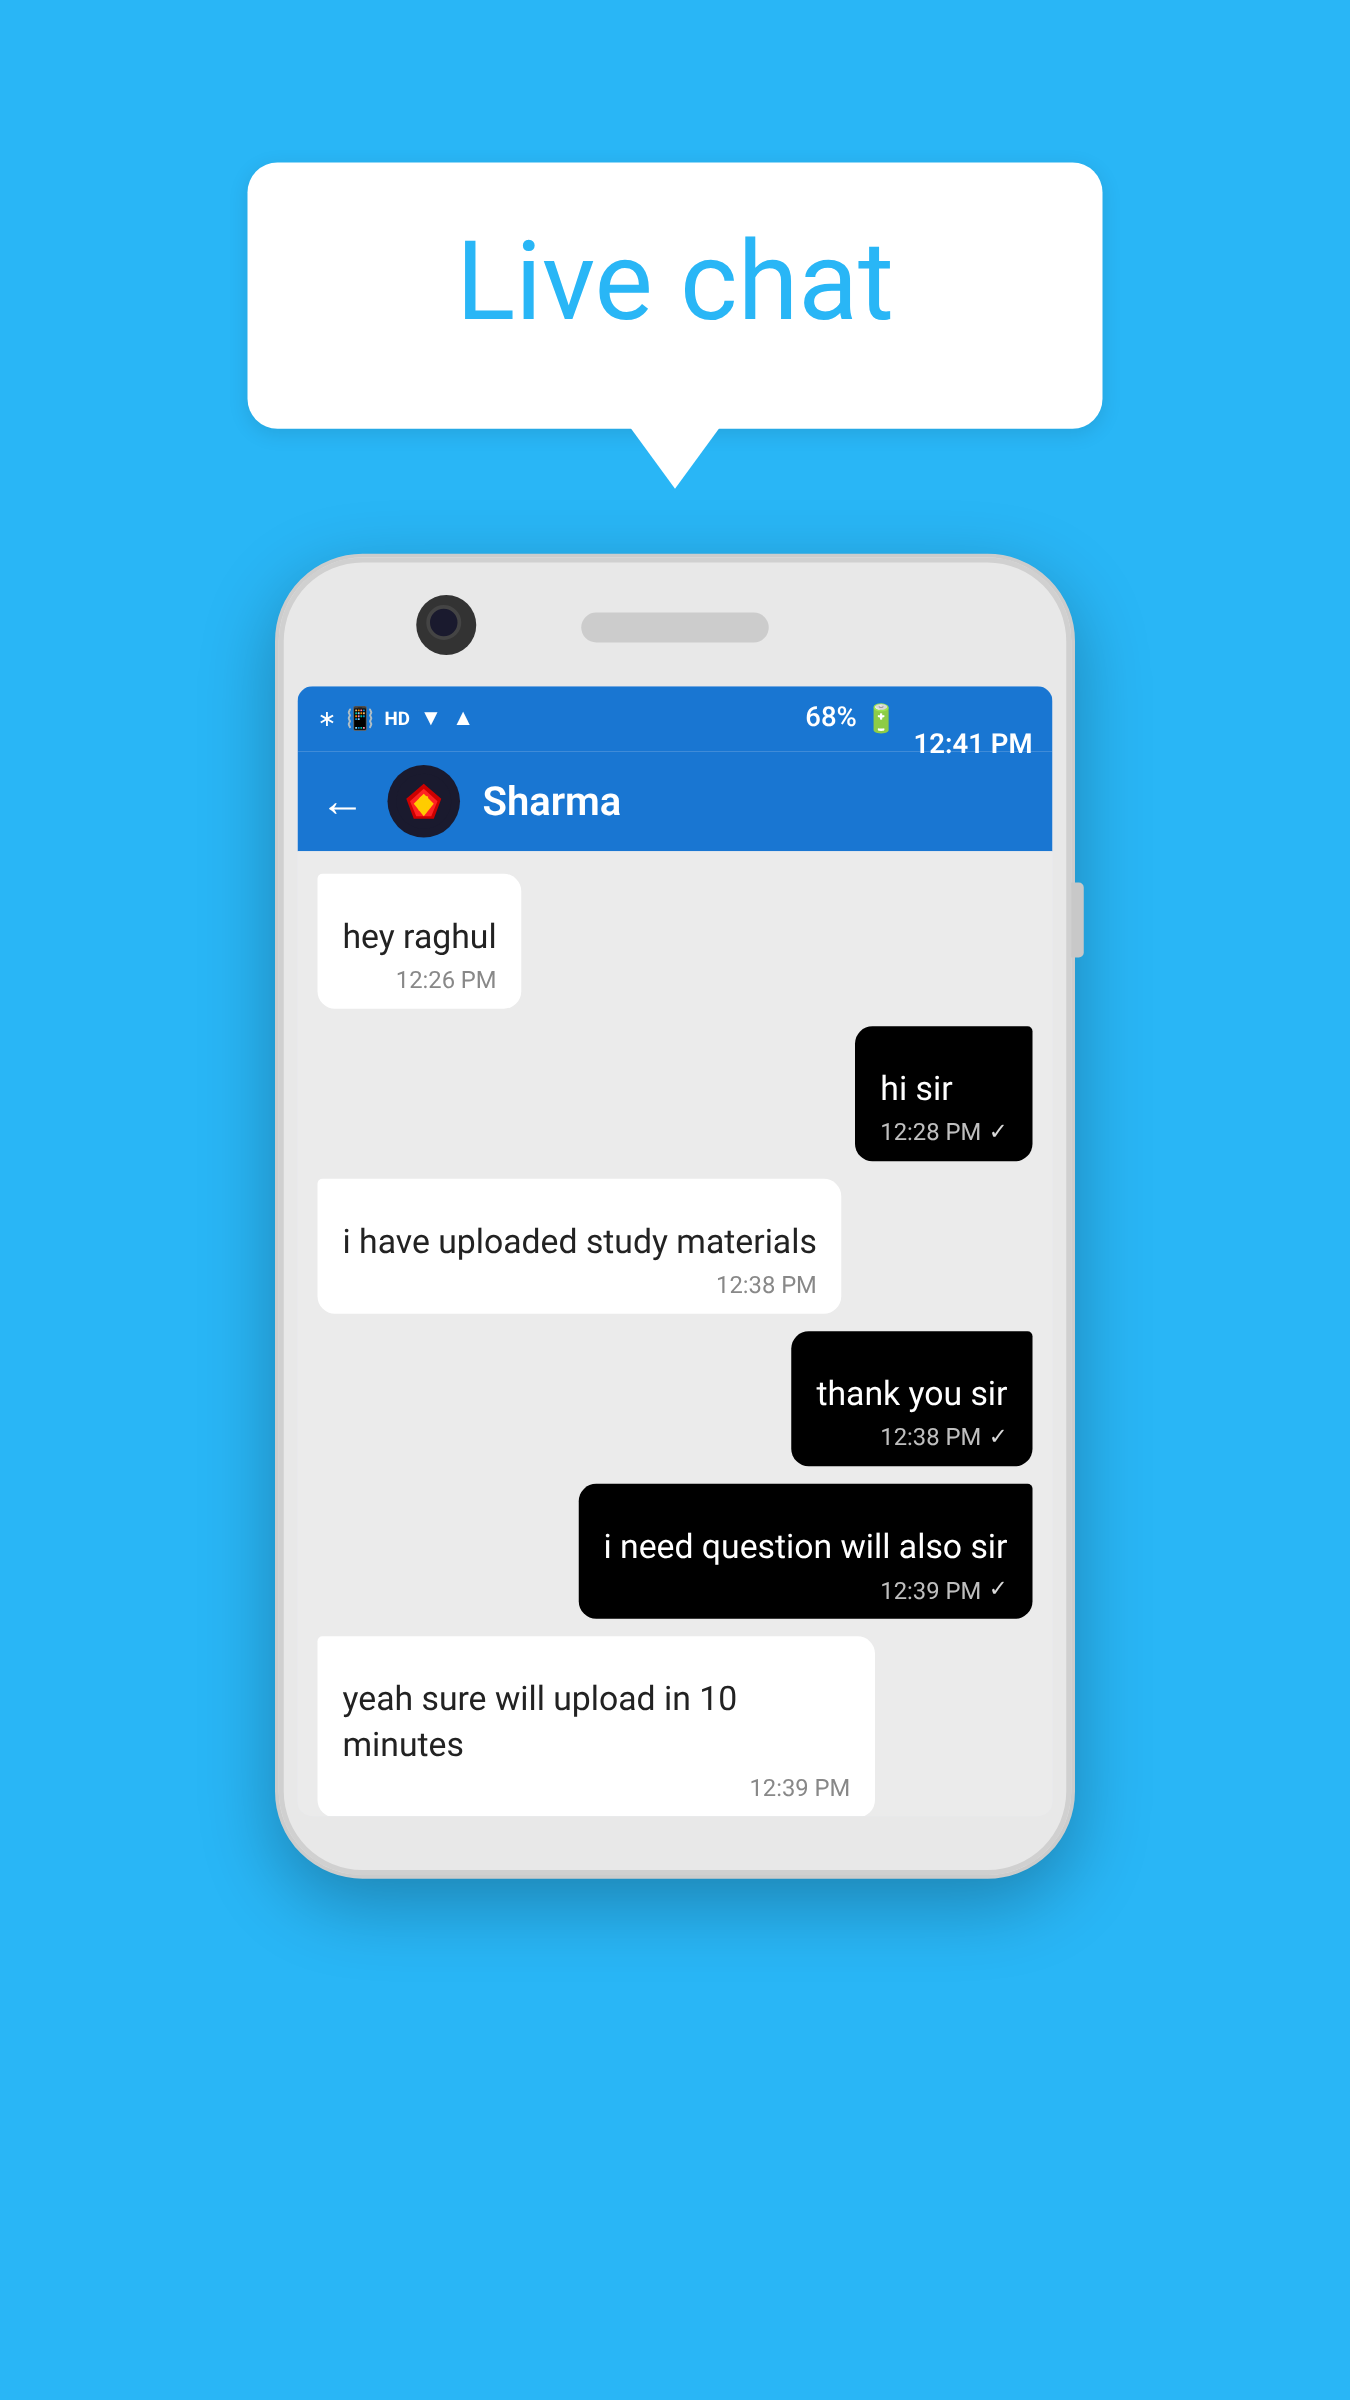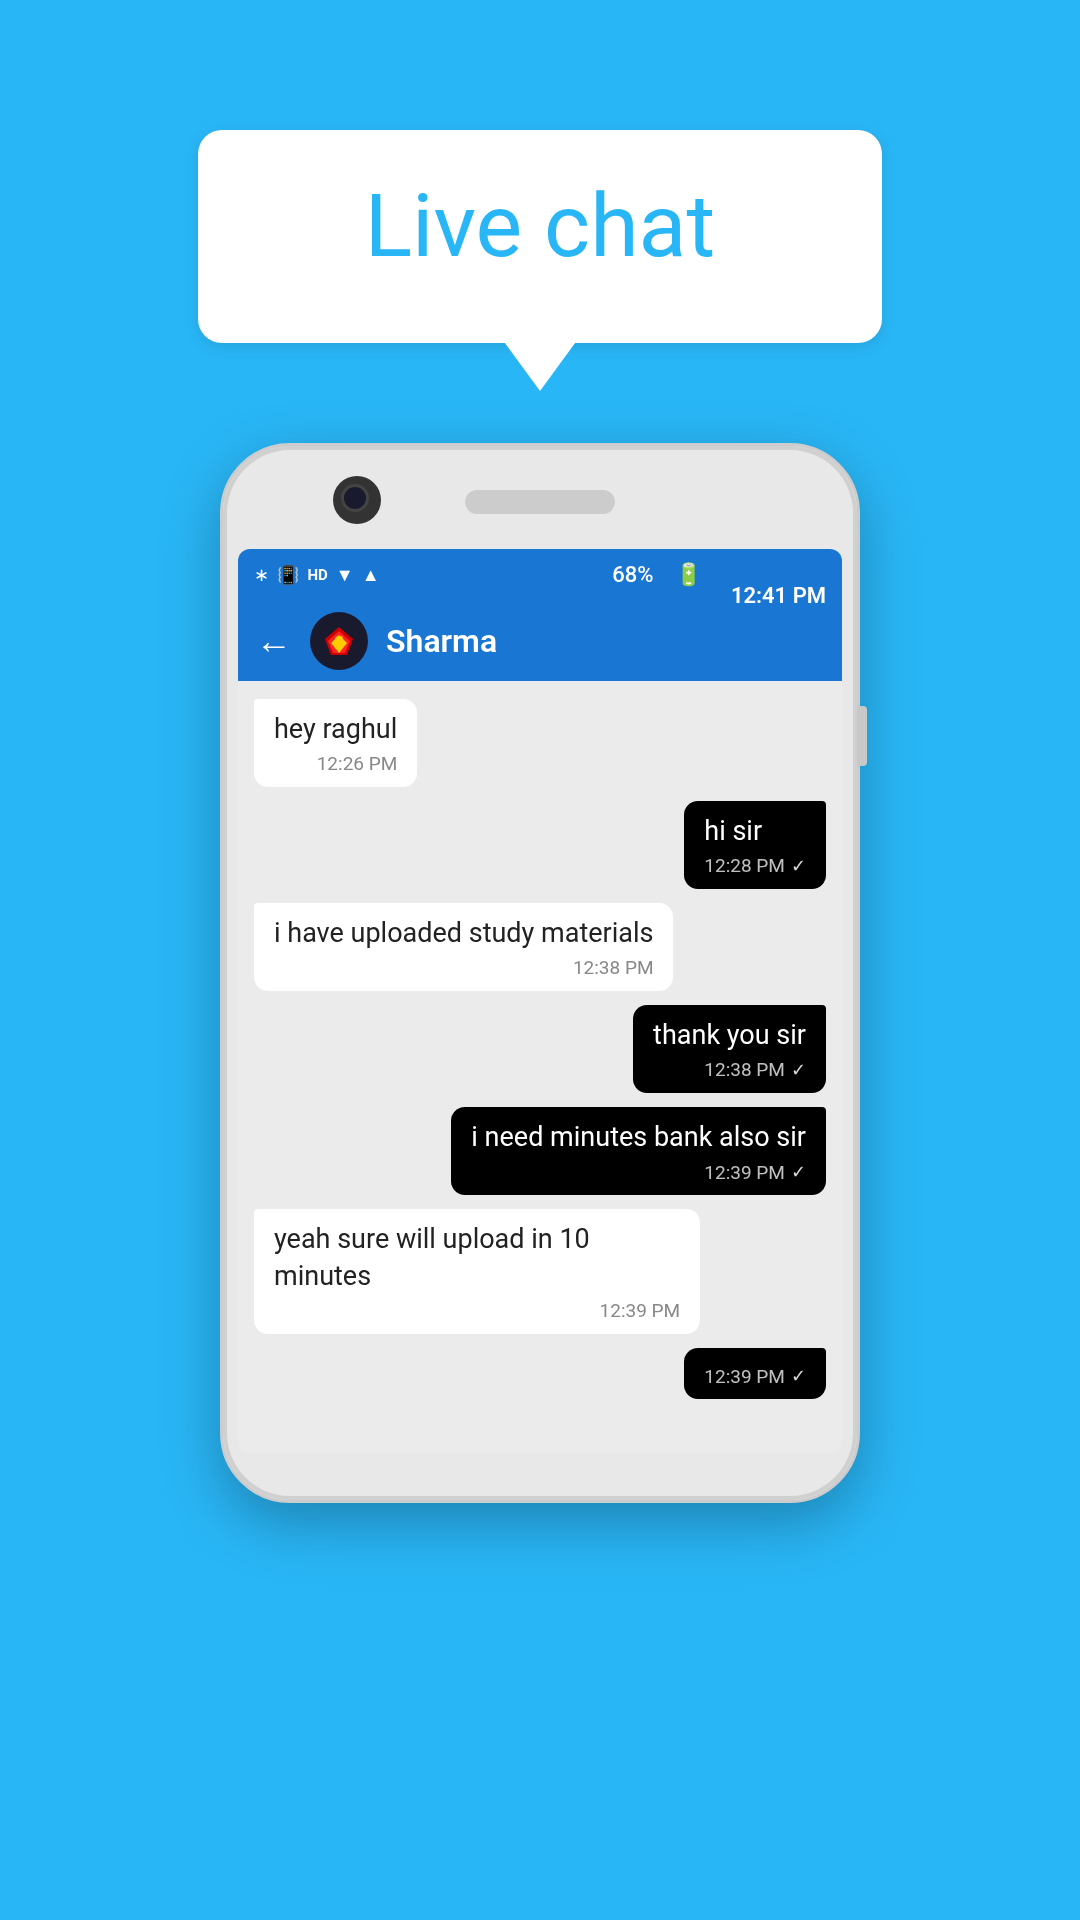--- a/index.html
+++ b/index.html
@@ -146,21 +146,21 @@
 
     .status-left {
       display: flex;
       align-items: center;
       gap: 8px;
     }
 
     .status-right {
       display: flex;
       align-items: center;
-      gap: 22px;
+      gap: 6px;
       font-size: 22px;
       color: white;
       font-weight: 500;
     }
 
     .status-icon {
       color: white;
       font-size: 18px;
     }
 
@@ -218,21 +218,21 @@
       padding: 18px 16px;
       display: flex;
       flex-direction: column;
       gap: 14px;
       overflow: hidden;
       height: calc(100% - 52px - 80px);
     }
 
     .msg-bubble {
       max-width: 78%;
-      padding: 12px 20px 10px 20px;
+      padding: 32px 20px 10px 20px;
       border-radius: 14px;
       font-size: 28px;
       line-height: 1.35;
       position: relative;
     }
 
     .msg-received {
       background: white;
       align-self: flex-start;
       border-radius: 4px 14px 14px 14px;
@@ -348,21 +348,21 @@
 
       <div class="msg-bubble msg-sent">
         <div class="msg-text">thank you sir</div>
         <div class="msg-meta">
           <span class="msg-time">12:38 PM</span>
           <span class="msg-check">✓</span>
         </div>
       </div>
 
       <div class="msg-bubble msg-sent">
-        <div class="msg-text">i need minutes bank also sir</div>
+        <div class="msg-text">i need question will also sir</div>
         <div class="msg-meta">
           <span class="msg-time">12:39 PM</span>
           <span class="msg-check">✓</span>
         </div>
       </div>
 
       <div class="msg-bubble msg-received">
         <div class="msg-text">yeah sure will upload in 10 minutes</div>
         <div class="msg-meta">
           <span class="msg-time">12:39 PM</span>

